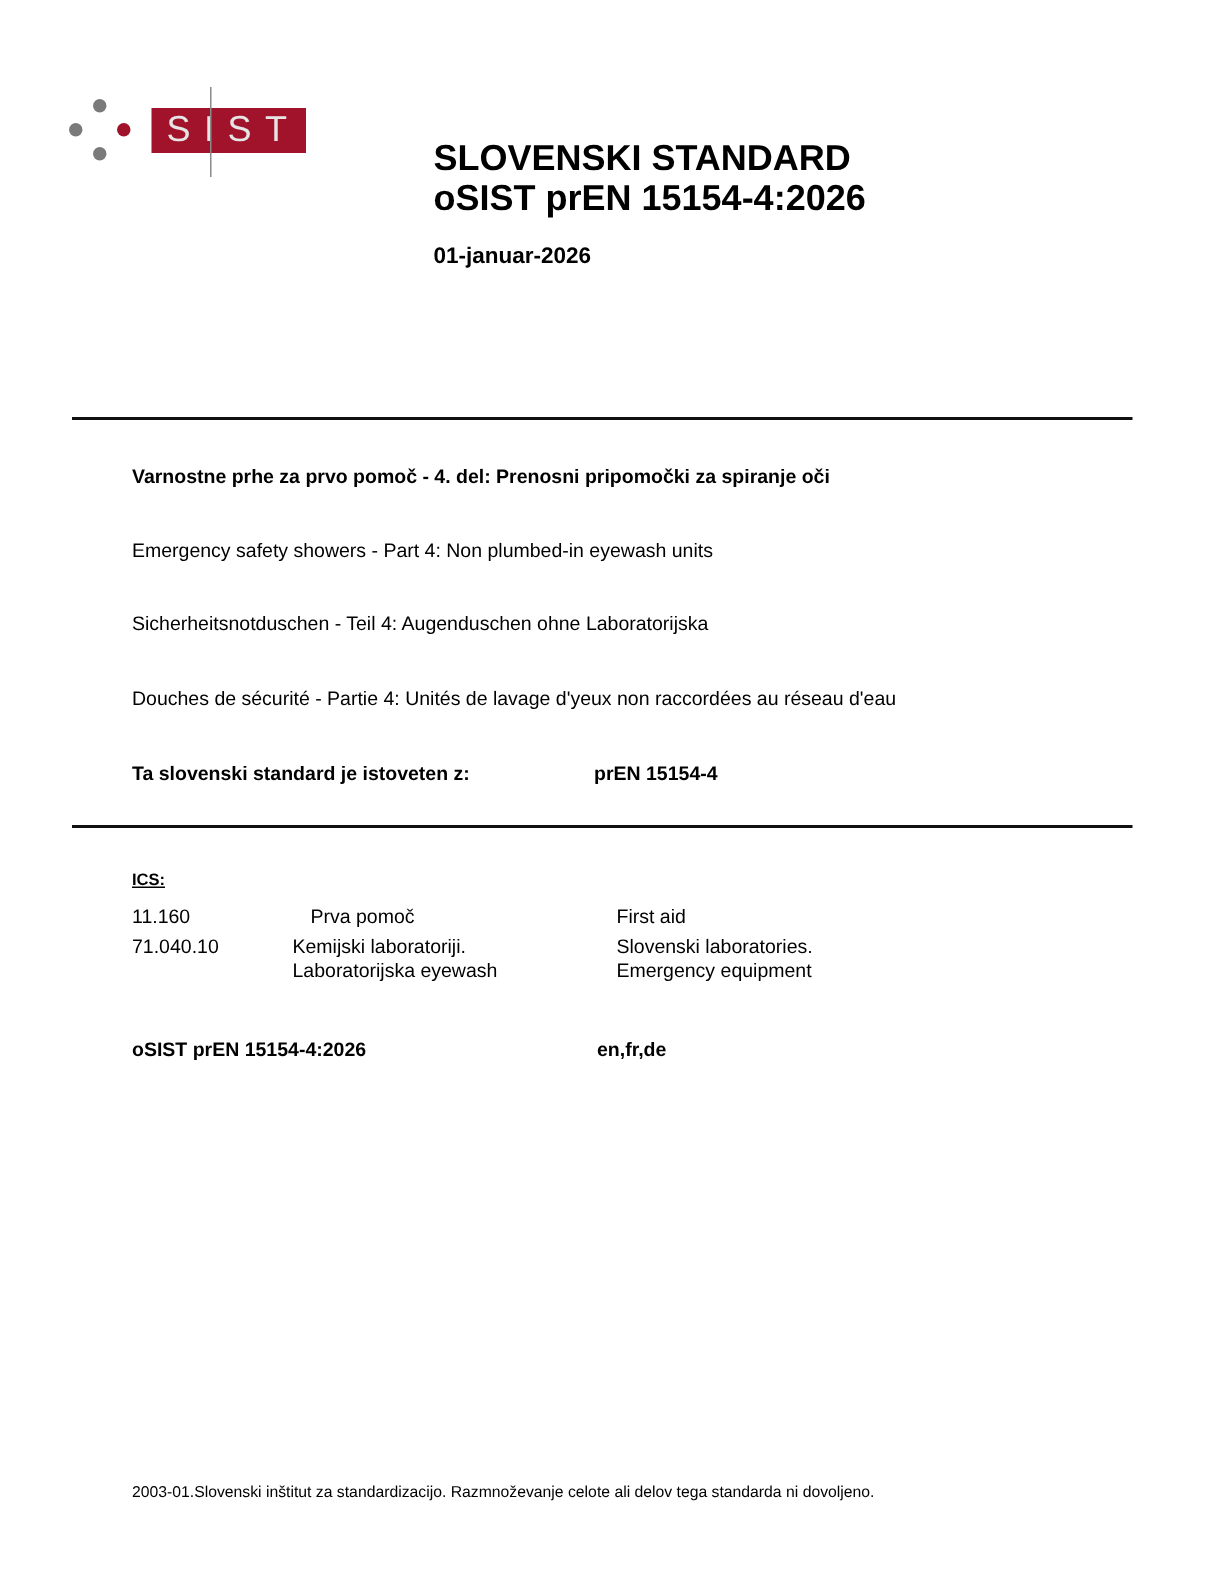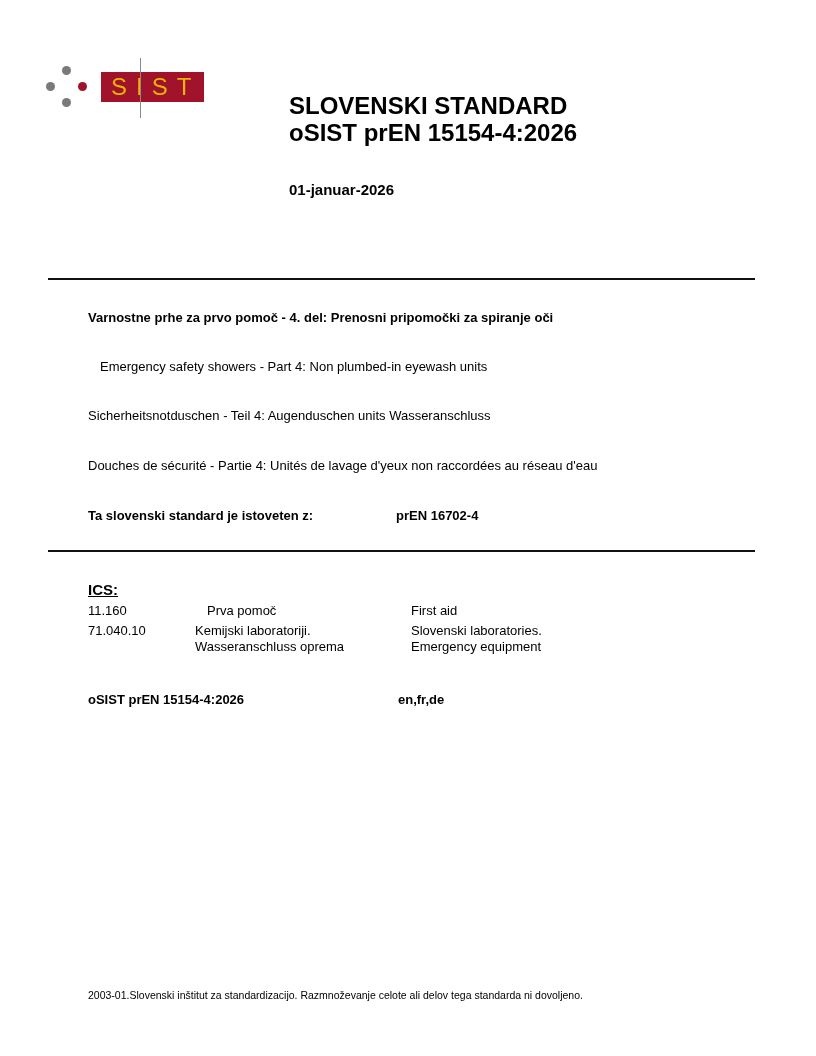--- a/index.html
+++ b/index.html
@@ -26,21 +26,21 @@
       background: #7a7a7a;
     }
     .dot.red { background: #a0132a; }
     .logo-box {
       position: absolute;
       left: 101px;
       top: 72px;
       width: 103px;
       height: 30px;
       background: #a0132a;
-      color: #eab308;
+      color: #e5e5e5;
       font-family: "Liberation Sans", sans-serif;
       font-size: 24px;
       letter-spacing: 9px;
       line-height: 30px;
       text-indent: 10px;
       box-sizing: border-box;
     }
     .logo-vline {
       position: absolute;
       left: 140px;
@@ -51,34 +51,33 @@
     }
 
     .title {
       font-weight: bold;
       font-size: 24px;
       line-height: 22px;
     }
     .date {
       font-weight: bold;
       font-size: 15px;
-      margin-top: 19px;
     }
     .rule {
       position: absolute;
       left: 48px;
       width: 707px;
       height: 2px;
       background: #111;
     }
     .t13 { font-size: 13px; }
     .bold { font-weight: bold; }
     .ics-label {
       font-weight: bold;
-      font-size: 15px;
+      font-size: 11px;
       text-decoration: underline;
     }
     .footer {
       font-size: 10.5px;
     }
   </style>
 </head>
 <body>
 
 <div>
@@ -90,41 +89,41 @@
   <div class="logo-vline"></div>
 </div>
 
 <div class="abs title" style="left:289px; top:95px;">SLOVENSKI  STANDARD</div>
 <div class="abs title" style="left:289px; top:122px;">oSIST prEN 15154-4:2026</div>
 <div class="abs date" style="left:289px; top:162px;">01-januar-2026</div>
 
 <div class="rule" style="top:278px;"></div>
 
 <div class="abs t13 bold" style="left:88px; top:310px;">Varnostne prhe za prvo pomoč - 4. del: Prenosni pripomočki za spiranje oči</div>
-<div class="abs t13" style="left:88px; top:359px;margin-left:12px;">Emergency safety showers - Part 4: Non plumbed-in eyewash units</div>
-<div class="abs t13" style="left:88px; top:408px;">Sicherheitsnotduschen - Teil 4: Augenduschen units Wasseranschluss</div>
+<div class="abs t13" style="left:88px; top:359px;">Emergency safety showers - Part 4: Non plumbed-in eyewash units</div>
+<div class="abs t13" style="left:88px; top:408px;">Sicherheitsnotduschen - Teil 4: Augenduschen ohne Laboratorijska</div>
 <div class="abs t13" style="left:88px; top:458px;">Douches de sécurité - Partie 4: Unités de lavage d'yeux non raccordées au réseau d'eau</div>
 
 <div class="abs t13 bold" style="left:88px; top:508px;">Ta slovenski standard je istoveten z:</div>
-<div class="abs t13 bold" style="left:396px; top:508px;">prEN 16702-4</div>
+<div class="abs t13 bold" style="left:396px; top:508px;">prEN 15154-4</div>
 
 <div class="rule" style="top:550px;"></div>
 
 <div class="abs ics-label" style="left:88px; top:581px;">ICS:</div>
 
 <div>
   <div>
     <div class="abs t13" style="left:88px; top:603px;">11.160</div>
     <div class="abs t13" style="left:195px; top:603px;margin-left:12px;">Prva pomoč</div>
     <div class="abs t13" style="left:411px; top:603px;">First aid</div>
   </div>
   <div>
     <div class="abs t13" style="left:88px; top:623px;">71.040.10</div>
     <div class="abs t13" style="left:195px; top:623px;">Kemijski laboratoriji.</div>
-    <div class="abs t13" style="left:195px; top:639px;">Wasseranschluss oprema</div>
+    <div class="abs t13" style="left:195px; top:639px;">Laboratorijska eyewash</div>
     <div class="abs t13" style="left:411px; top:623px;">Slovenski laboratories.</div>
     <div class="abs t13" style="left:411px; top:639px;">Emergency equipment</div>
   </div>
 </div>
 
 <div class="abs t13 bold" style="left:88px; top:692px;">oSIST prEN 15154-4:2026</div>
 <div class="abs t13 bold" style="left:398px; top:692px;">en,fr,de</div>
 
 <div class="abs footer" style="left:88px; top:989px;">2003-01.Slovenski inštitut za standardizacijo. Razmnoževanje celote ali delov tega standarda ni dovoljeno.</div>
 

